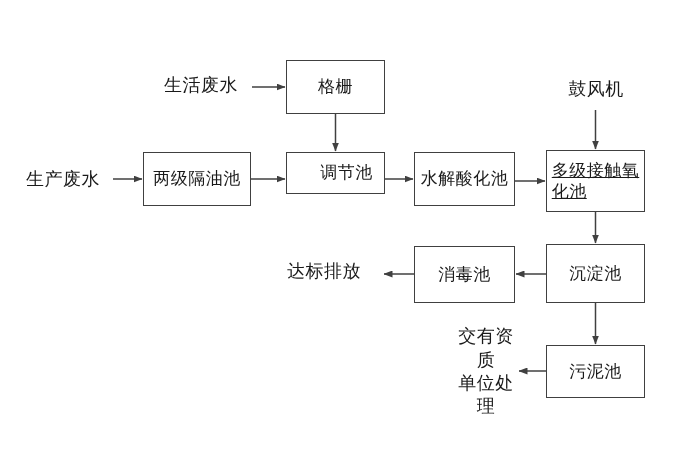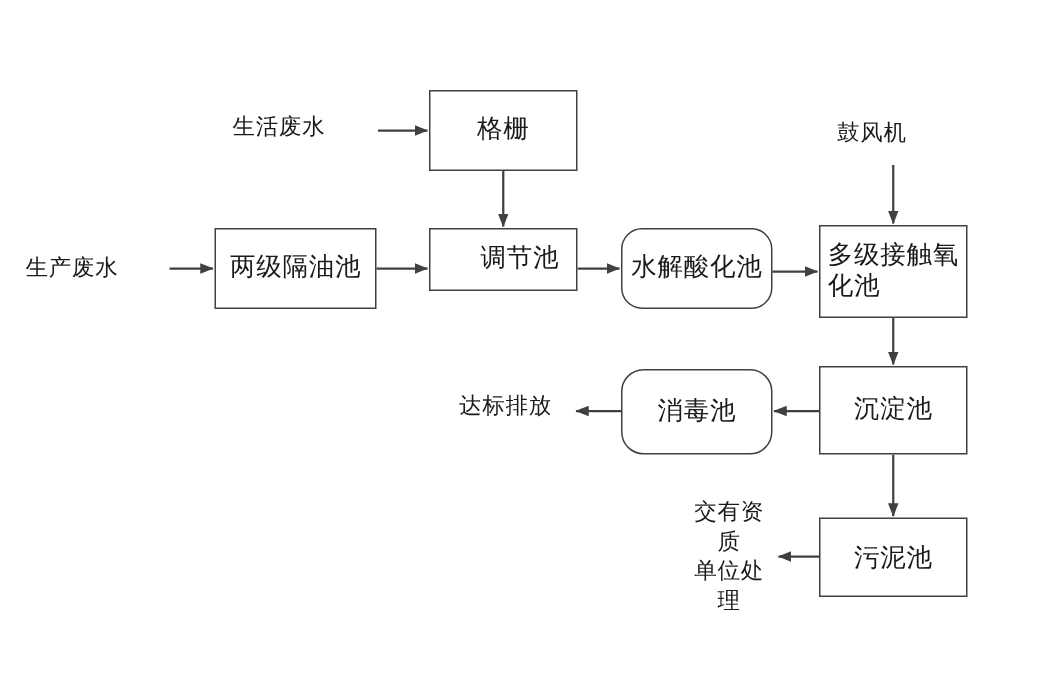--- a/index.html
+++ b/index.html
@@ -27,23 +27,24 @@
     color: #1a1a1a;
     font-size: 17px;
     line-height: 1.25;
     letter-spacing: 0.5px;
   }
   .label {
     position: absolute;
     box-sizing: border-box;
     display: flex;
     align-items: center;
+    justify-content: center;
     text-align: center;
     color: #1a1a1a;
-    font-size: 15px;
+    font-size: 18px;
     line-height: 1.3;
     letter-spacing: 0.5px;
     white-space: pre-line;
   }
   #edge-layer {
     position: absolute;
     left: 0;
     top: 0;
     width: 697px;
     height: 463px;
@@ -94,54 +95,54 @@
   </div>
 
   <div class="node" style="left:143px;top:152px;width:108px;height:54px;">
     <span>两级隔油池</span>
   </div>
 
   <div class="node" style="left:286px;top:152px;width:99px;height:42px;padding-left:22px;">
     <span>调节池</span>
   </div>
 
-  <div class="node" style="left:414px;top:152px;width:101px;height:54px;border-radius:14px;">
+  <div class="node" style="left:414px;top:152px;width:101px;height:54px;">
     <span>水解酸化池</span>
   </div>
 
   <div class="node" style="left:546px;top:150px;width:99px;height:62px;">
-    <span style="white-space:pre-line;">多级接触氧
+    <span style="white-space:pre-line;text-decoration:underline;">多级接触氧
 化池</span>
   </div>
 
   <div class="node" style="left:546px;top:244px;width:99px;height:59px;">
     <span>沉淀池</span>
   </div>
 
-  <div class="node" style="left:414px;top:246px;width:101px;height:57px;border-radius:15px;">
+  <div class="node" style="left:414px;top:246px;width:101px;height:57px;">
     <span>消毒池</span>
   </div>
 
   <div class="node" style="left:546px;top:345px;width:99px;height:53px;font-family:Liberation Serif, serif;">
     <span>污泥池</span>
   </div>
 
   <div class="label" style="left:155px;top:72px;width:92px;height:26px;">
     <span>生活废水</span>
   </div>
 
   <div class="label" style="left:17px;top:166px;width:92px;height:26px;">
     <span>生产废水</span>
   </div>
 
   <div class="label" style="left:558px;top:76px;width:76px;height:26px;">
     <span>鼓风机</span>
   </div>
 
-  <div class="label" style="left:306px;top:258px;width:88px;height:26px;">
+  <div class="label" style="left:280px;top:258px;width:88px;height:26px;">
     <span>达标排放</span>
   </div>
 
   <div class="label" style="left:424px;top:347px;width:92px;height:48px;">
     <span style="white-space:pre-line;margin-left:32px;">交有资质
 单位处理</span>
   </div>
 
 </div>
 

